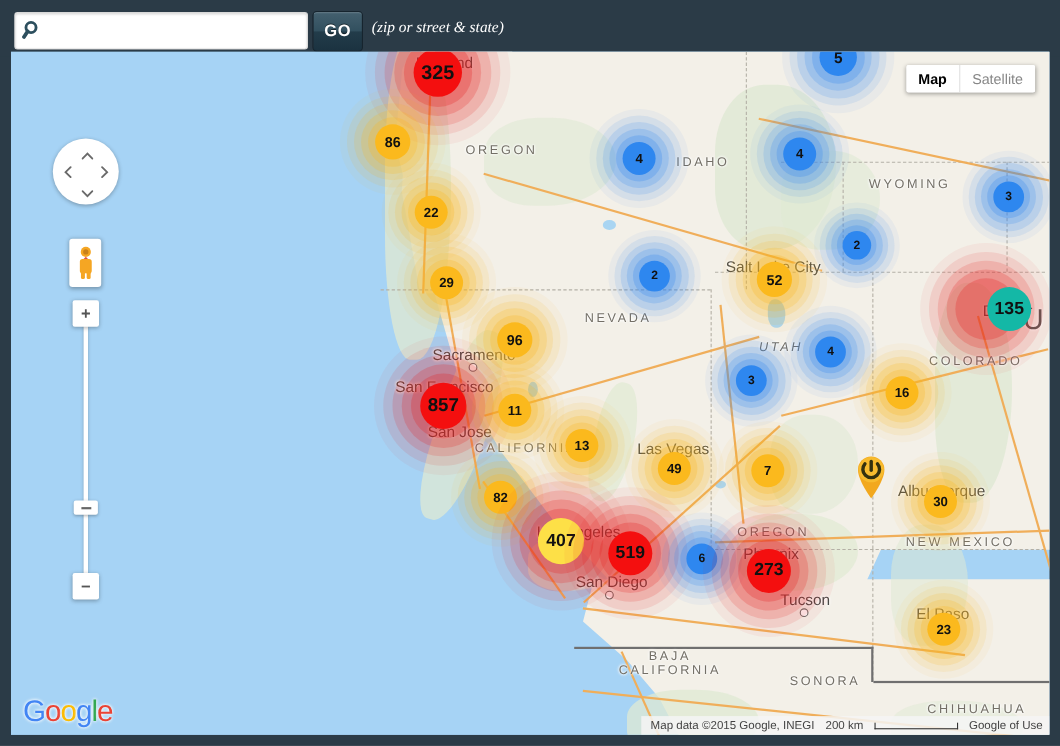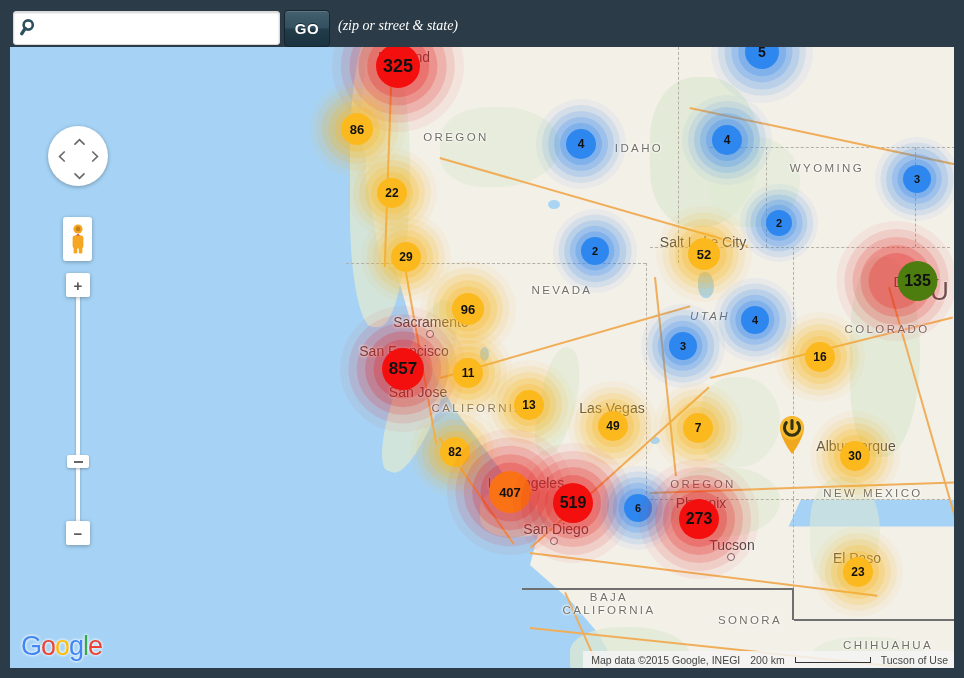--- a/index.html
+++ b/index.html
@@ -378,21 +378,21 @@
             <div class="bubble" style="width: 30px; height: 30px; background: rgb(251, 185, 29); font-size: 12px;">
               <span>29</span>
             </div>
           </div>
           <div class="marker" style="left: 886px; top: 234px;">
             <div class="halo" style="width: 120px; height: 120px; background: rgba(230, 30, 30, 0.055);"></div>
             <div class="halo" style="width: 104px; height: 104px; background: rgba(230, 30, 30, 0.106);"></div>
             <div class="halo" style="width: 88px; height: 88px; background: rgba(230, 30, 30, 0.16);"></div>
             <div class="halo" style="width: 72px; height: 72px; background: rgba(230, 30, 30, 0.21);"></div>
             <div class="halo" style="width: 56px; height: 56px; background: rgba(230, 30, 30, 0.263);"></div>
-            <div class="bubble" style="width: 40px; height: 40px; background: #4d7c0f; font-size: 16px; margin-left: 43px;">
+            <div class="bubble" style="width: 40px; height: 40px; background: #14b8a6; font-size: 16px; margin-left: 43px;">
               <span>135</span>
             </div>
           </div>
           <div class="marker" style="left: 458px; top: 262px;">
             <div class="halo" style="width: 96px; height: 96px; background: rgba(250, 183, 30, 0.055);"></div>
             <div class="halo" style="width: 83.2px; height: 83.2px; background: rgba(250, 183, 30, 0.106);"></div>
             <div class="halo" style="width: 70.4px; height: 70.4px; background: rgba(250, 183, 30, 0.16);"></div>
             <div class="halo" style="width: 57.6px; height: 57.6px; background: rgba(250, 183, 30, 0.21);"></div>
             <div class="halo" style="width: 44.8px; height: 44.8px; background: rgba(250, 183, 30, 0.263);"></div>
             <div class="bubble" style="width: 32px; height: 32px; background: rgb(251, 185, 29); font-size: 13px;">
@@ -498,21 +498,21 @@
             <div class="bubble" style="width: 30px; height: 30px; background: rgb(251, 185, 29); font-size: 12px;">
               <span>82</span>
             </div>
           </div>
           <div class="marker" style="left: 500px; top: 445px;">
             <div class="halo" style="width: 126px; height: 126px; background: rgba(230, 30, 30, 0.055);"></div>
             <div class="halo" style="width: 109.2px; height: 109.2px; background: rgba(230, 30, 30, 0.106);"></div>
             <div class="halo" style="width: 92.4px; height: 92.4px; background: rgba(230, 30, 30, 0.16);"></div>
             <div class="halo" style="width: 75.6px; height: 75.6px; background: rgba(230, 30, 30, 0.21);"></div>
             <div class="halo" style="width: 58.8px; height: 58.8px; background: rgba(230, 30, 30, 0.263);"></div>
-            <div class="bubble" style="width: 42px; height: 42px; background: #f97316; font-size: 13px;">
+            <div class="bubble" style="width: 42px; height: 42px; background: #fde047; font-size: 16px;">
               <span>407</span>
             </div>
           </div>
           <div class="marker" style="left: 563px; top: 456px;">
             <div class="halo" style="width: 120px; height: 120px; background: rgba(230, 30, 30, 0.055);"></div>
             <div class="halo" style="width: 104px; height: 104px; background: rgba(230, 30, 30, 0.106);"></div>
             <div class="halo" style="width: 88px; height: 88px; background: rgba(230, 30, 30, 0.16);"></div>
             <div class="halo" style="width: 72px; height: 72px; background: rgba(230, 30, 30, 0.21);"></div>
             <div class="halo" style="width: 56px; height: 56px; background: rgba(230, 30, 30, 0.263);"></div>
             <div class="bubble" style="width: 40px; height: 40px; background: rgb(244, 15, 15); font-size: 16px;">
@@ -599,25 +599,29 @@
 
       <div id="zoom-control">
         <div id="zoom-track"></div>
         <div class="zoom-btn" style="top:0;">+</div>
         <div id="zoom-thumb">
             <i></i>
           </div>
         <div class="zoom-btn" style="top:248px;">−</div>
       </div>
 
+      <div id="maptype">
+        <div class="mt-btn active">Map</div>
+        <div class="mt-btn inactive">Satellite</div>
+      </div>
 
       <div id="google-logo"><span style="color: rgb(66, 133, 244);">G</span><span style="color: rgb(234, 67, 53);">o</span><span style="color: rgb(251, 188, 5);">o</span><span style="color: rgb(66, 133, 244);">g</span><span style="color: rgb(52, 168, 83);">l</span><span style="color: rgb(234, 67, 53);">e</span></div>
 
       <div id="attribution">
         <span>Map data ©2015 Google, INEGI</span>
         <span>200 km</span>
         <span id="scale-bar"></span>
-        <span id="terms">Tucson of Use</span>
+        <span id="terms">Google of Use</span>
       </div>
 
     </div>
   </div>
 </div>
 
 </body></html>

